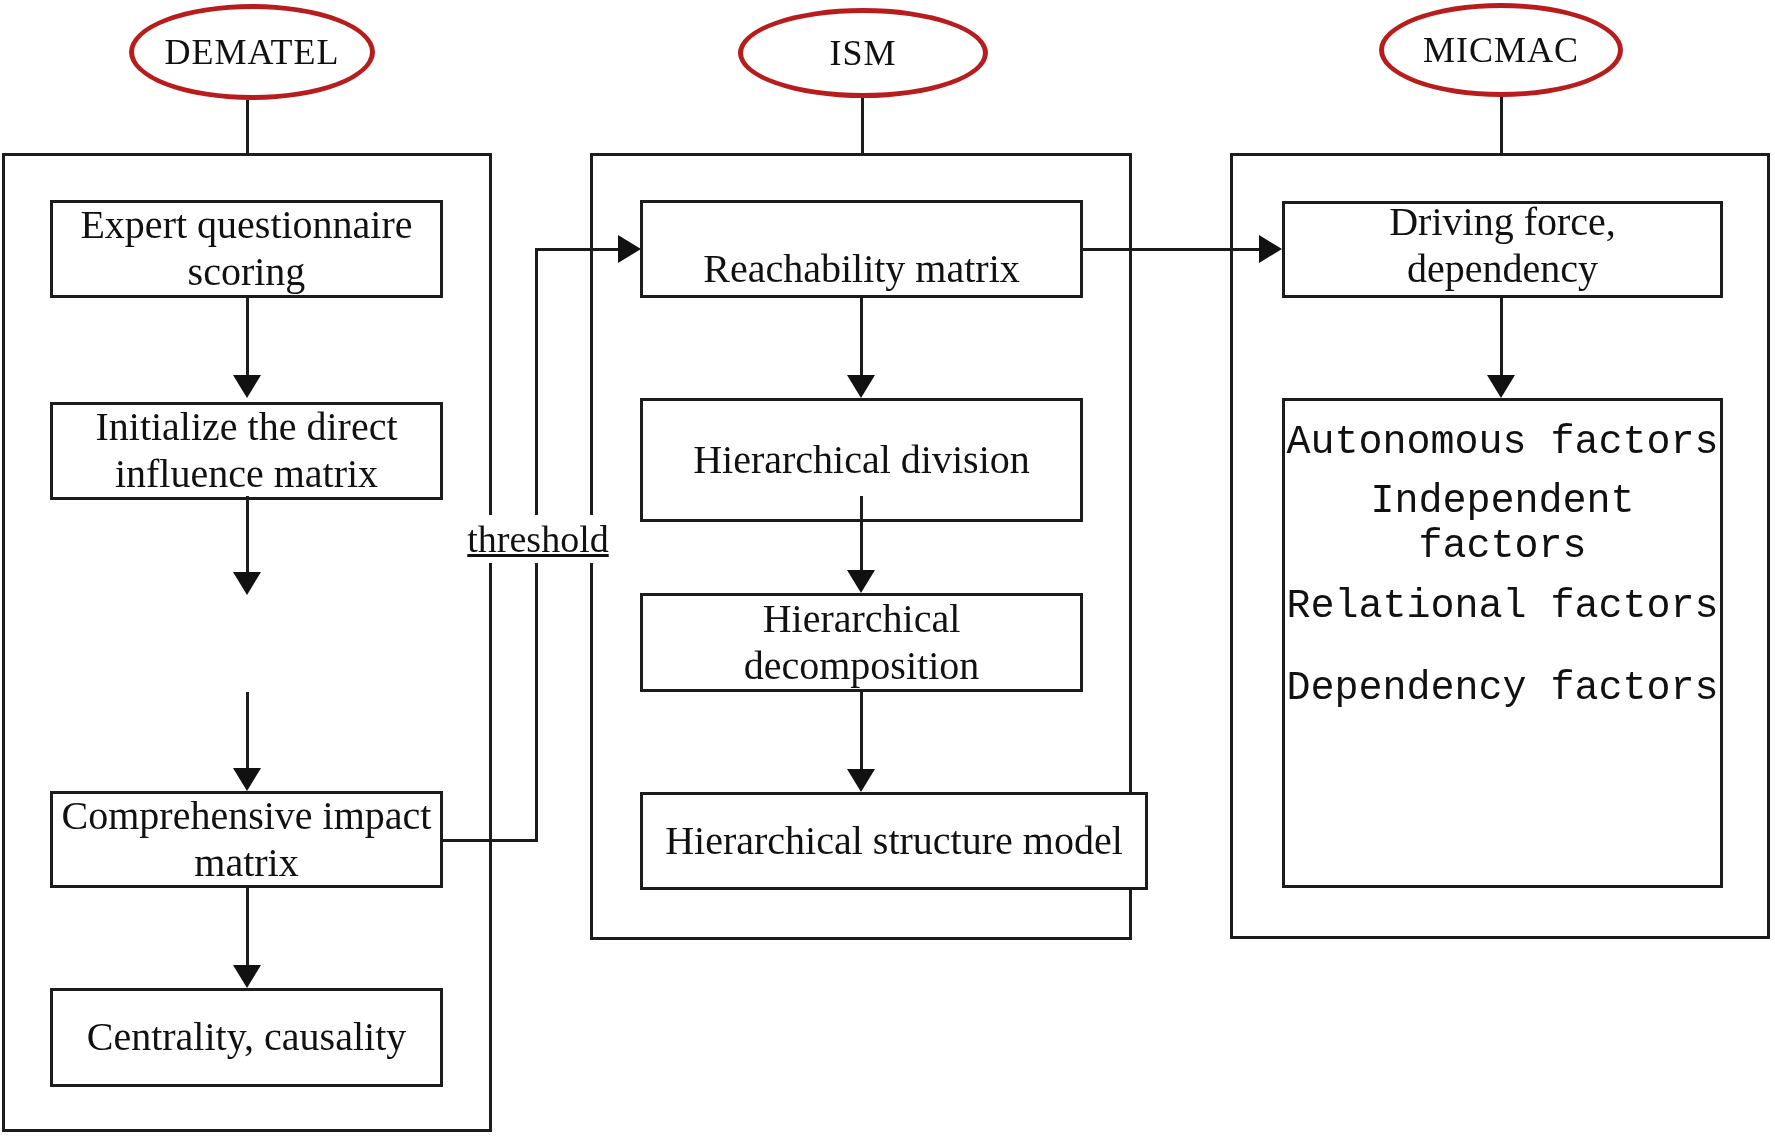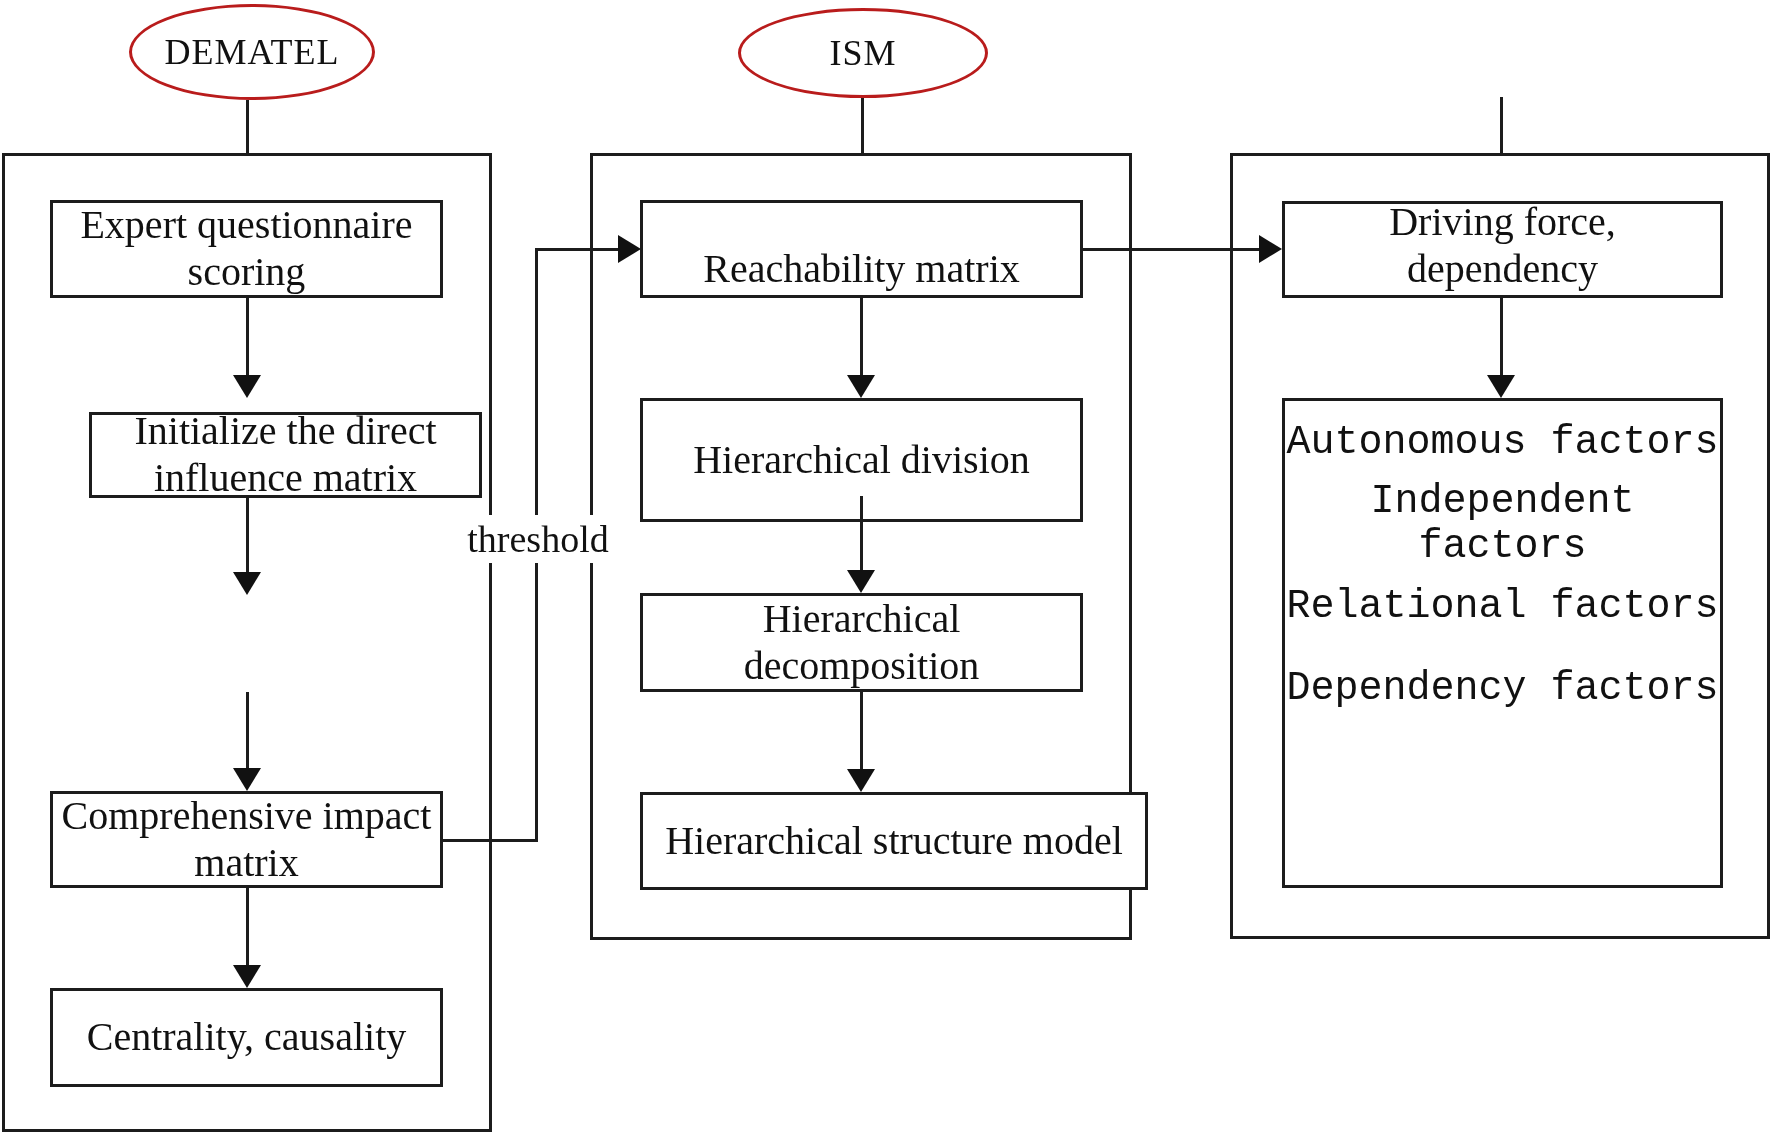--- a/index.html
+++ b/index.html
@@ -7,21 +7,21 @@
     position: relative;
     width: 1775px;
     height: 1137px;
     background: #ffffff;
     font-family: "Liberation Serif", "DejaVu Serif", serif;
     color: #111111;
     overflow: hidden;
   }
   .abs { position: absolute; box-sizing: border-box; }
   .ellipse {
-    border: 3px solid #b91c1c;
+    border: 5px solid #b91c1c;
     border-radius: 50%;
     display: flex;
     align-items: center;
     justify-content: center;
     font-size: 36px;
     background: #ffffff;
     z-index: 3;
     letter-spacing: 1px;
   }
   .group-box {
@@ -89,21 +89,21 @@
   </div>
   <div class="abs vline" style="left:246px; top:100px; width:3px; height:53px;"></div>
   <div class="abs group-box" style="left:2px; top:153px; width:490px; height:979px;"></div>
 
   <div class="abs node" style="left:50px; top:200px; width:393px; height:98px;">
     <span>Expert questionnaire scoring</span>
   </div>
   <div class="abs vline" style="left:246px; top:298px; width:3px; height:78px;"></div>
   <div class="abs tri-down" style="left:233px; top:375px;"></div>
 
-  <div class="abs node" style="left:50px; top:412px; width:393px; height:86px;margin-left:39px;">
+  <div class="abs node" style="left:50px; top:402px; width:393px; height:98px;">
     <span>Initialize the direct influence matrix</span>
   </div>
   <div class="abs vline" style="left:246px; top:496px; width:3px; height:77px;"></div>
   <div class="abs tri-down" style="left:233px; top:572px;"></div>
 
   <div class="abs vline" style="left:246px; top:692px; width:3px; height:77px;"></div>
   <div class="abs tri-down" style="left:233px; top:768px;"></div>
 
   <div class="abs node" style="left:50px; top:791px; width:393px; height:97px;">
     <span>Comprehensive impact matrix</span>
@@ -112,21 +112,21 @@
   <div class="abs tri-down" style="left:233px; top:965px;"></div>
 
   <div class="abs node" style="left:50px; top:988px; width:393px; height:99px;">
     <span>Centrality, causality</span>
   </div>
 
   <div class="abs hline" style="left:443px; top:839px; width:95px; height:3px;"></div>
   <div class="abs vline" style="left:535px; top:248px; width:3px; height:594px;"></div>
   <div class="abs hline" style="left:535px; top:248px; width:85px; height:3px;"></div>
   <div class="abs tri-right" style="left:618px; top:235px;"></div>
-  <div class="abs edge-label" style="left:462px; top:515px; width:152px; height:48px;">
+  <div class="abs edge-label" style="left:462px; top:515px; width:152px; height:48px;text-decoration:underline;">
     <span>threshold</span>
   </div>
 
   <div class="abs ellipse" style="left:738px; top:8px; width:250px; height:90px;">
     <span>ISM</span>
   </div>
   <div class="abs vline" style="left:861px; top:98px; width:3px; height:55px;"></div>
   <div class="abs group-box" style="left:590px; top:153px; width:542px; height:787px;"></div>
 
   <div class="abs node" style="left:640px; top:200px; width:443px; height:98px;align-items:flex-end;">
@@ -147,20 +147,23 @@
   <div class="abs vline" style="left:860px; top:692px; width:3px; height:78px;"></div>
   <div class="abs tri-down" style="left:847px; top:769px;"></div>
 
   <div class="abs node" style="left:640px; top:792px; width:508px; height:98px;">
     <span>Hierarchical structure model</span>
   </div>
 
   <div class="abs hline" style="left:1083px; top:248px; width:179px; height:3px;"></div>
   <div class="abs tri-right" style="left:1259px; top:235px;"></div>
 
+  <div class="abs ellipse" style="left:1379px; top:3px; width:244px; height:94px;">
+    <span>MICMAC</span>
+  </div>
   <div class="abs vline" style="left:1500px; top:97px; width:3px; height:56px;"></div>
   <div class="abs group-box" style="left:1230px; top:153px; width:540px; height:786px;"></div>
 
   <div class="abs node" style="left:1282px; top:201px; width:441px; height:97px;align-items:flex-end;">
     <span>Driving force, dependency</span>
   </div>
   <div class="abs vline" style="left:1500px; top:298px; width:3px; height:78px;"></div>
   <div class="abs tri-down" style="left:1487px; top:375px;"></div>
 
   <div class="abs factors" style="left:1282px; top:398px; width:441px; height:490px;">

